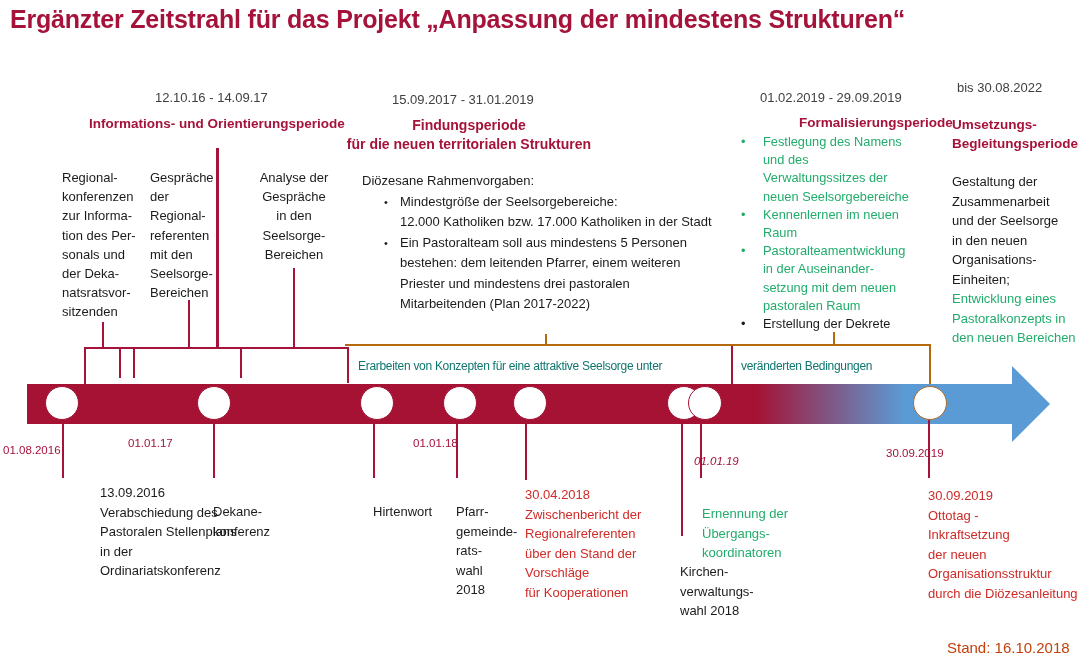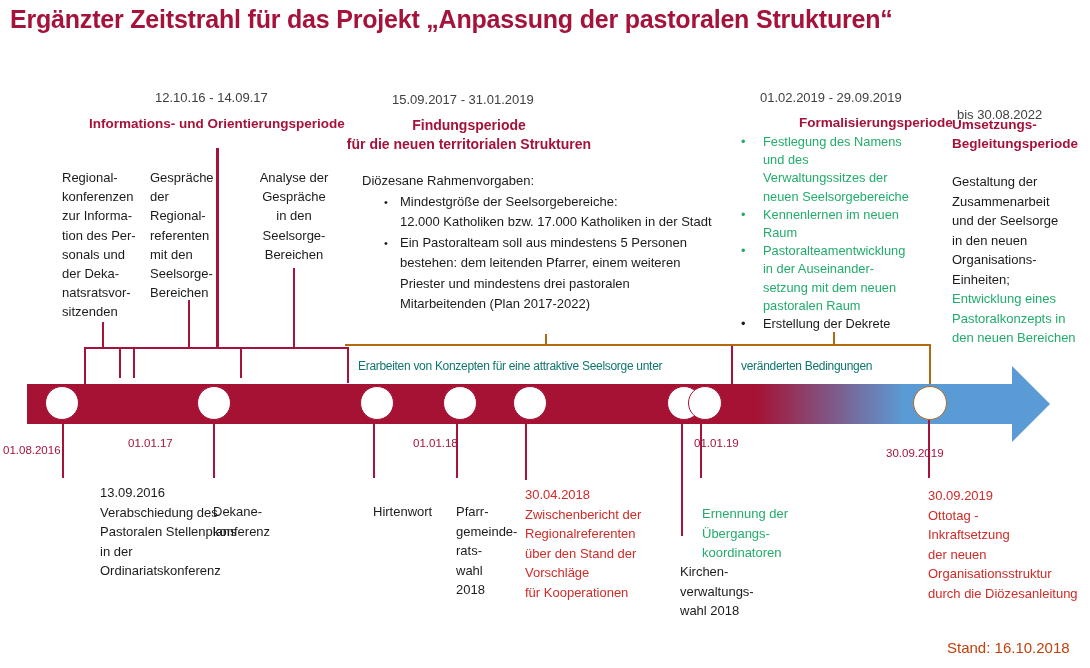--- a/index.html
+++ b/index.html
@@ -52,21 +52,21 @@
   .rahmen{font-size:13px;line-height:20.5px;color:#1b1b1b;}
   .rahmen ul.blist li{padding-left:38px;}
   .rahmen ul.blist li::before{left:22px;font-size:11px;}
   .event{font-size:13px;line-height:19.5px;}
 </style>
 </head>
 <body>
 
 <div id="slide">
 
-  <div class="abs title" style="left:10px;top:5px;">Ergänzter Zeitstrahl für das Projekt „Anpassung der pastoralen Strukturen“</div>
+  <div class="abs title" style="left:10px;top:5px;">Ergänzter Zeitstrahl für das Projekt „Anpassung der mindestens Strukturen“</div>
 
   <div class="abs pdate" style="left:155px;top:90px;">12.10.16 - 14.09.17</div>
   <div class="abs pname center" style="left:84px;top:116px;width:266px;">Informations- und Orientierungsperiode</div>
 
   <div class="abs pdate" style="left:392px;top:92px;">15.09.2017 - 31.01.2019</div>
   <div class="abs pname center ml" style="left:344px;top:116px;width:250px;font-size:14px;line-height:18.5px;">Findungsperiode
 für die neuen territorialen Strukturen</div>
 
   <div class="abs pdate" style="left:760px;top:90px;">01.02.2019 - 29.09.2019</div>
   <div class="abs pname" style="left:763px;top:115px;padding-left:36px;">Formalisierungsperiode</div>
@@ -77,21 +77,21 @@
 neuen Seelsorgebereiche</li>
     <li>Kennenlernen im neuen
 Raum</li>
     <li>Pastoralteamentwicklung
 in der Auseinander-
 setzung mit dem neuen
 pastoralen Raum</li>
     <li class="black">Erstellung der Dekrete</li>
   </ul>
 
-  <div class="abs pdate lightblue" style="left:957px;top:107px;">bis 30.08.2022</div>
+  <div class="abs pdate lightblue" style="left:957px;top:80px;">bis 30.08.2022</div>
   <div class="abs pname blue ml" style="left:952px;top:115px;line-height:19px;">Umsetzungs-
 Begleitungsperiode</div>
 
   <div class="abs txt ml" style="left:62px;top:168px;">Regional-
 konferenzen
 zur Informa-
 tion des Per-
 sonals und
 der Deka-
 natsratsvor-
@@ -170,21 +170,21 @@
   <div class="circle" style="left:360px;"></div>
   <div class="circle" style="left:443px;"></div>
   <div class="circle" style="left:513px;"></div>
   <div class="circle" style="left:667px;"></div>
   <div class="circle" style="left:688px;"></div>
   <div class="circle brown" style="left:913px;"></div>
 
   <div class="abs smalldate" style="left:3px;top:444px;">01.08.2016</div>
   <div class="abs smalldate" style="left:128px;top:437px;">01.01.17</div>
   <div class="abs smalldate" style="left:413px;top:437px;">01.01.18</div>
-  <div class="abs smalldate" style="left:694px;top:437px;">01.01.19</div>
+  <div class="abs smalldate" style="left:694px;top:455px;font-style:italic;">01.01.19</div>
   <div class="abs smalldate" style="left:886px;top:447px;">30.09.2019</div>
 
   <div class="abs event ml" style="left:62px;top:483px;margin-left:38px;">13.09.2016
 Verabschiedung des
 Pastoralen Stellenplans
 in der
 Ordinariatskonferenz</div>
   <div class="abs event ml" style="left:213px;top:502px;">Dekane-
 konferenz</div>
   <div class="abs event ml" style="left:373px;top:502px;">Hirtenwort</div>

